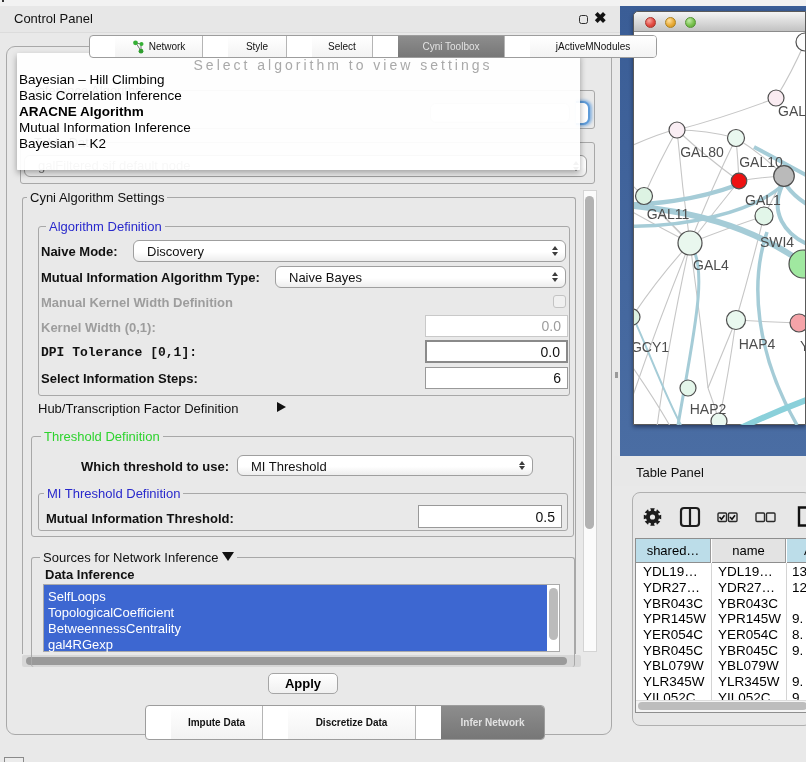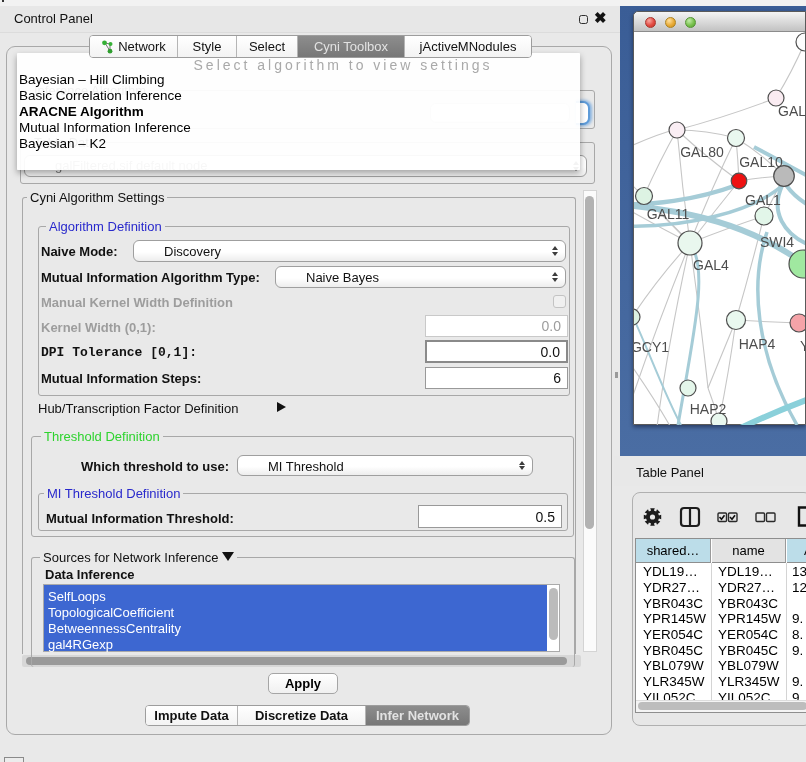--- a/index.html
+++ b/index.html
@@ -6,28 +6,28 @@
 html,body { width:806px; height:762px; overflow:hidden; background:#e9e9e9;
   font-family:"Liberation Sans", sans-serif; position:relative; }
 .abs { position:absolute; }
 .lbl { position:absolute; font-size:13px; color:#111; white-space:nowrap; }
 .blbl { position:absolute; font-size:13px; font-weight:bold; color:#111; white-space:nowrap; }
 .combo { position:absolute; background:linear-gradient(#ffffff 55%, #ededed);
   border:1px solid #9f9f9f; border-radius:6px; }
 .combo .ar { position:absolute; right:7px; width:0; height:0; }
 .ar-up { top:5px; border-left:3.5px solid transparent; border-right:3.5px solid transparent; border-bottom:4.5px solid #3c3c3c; }
 .ar-dn { bottom:5px; border-left:3.5px solid transparent; border-right:3.5px solid transparent; border-top:4.5px solid #3c3c3c; }
-.combo .ctext { position:absolute; left:30px; top:50%; transform:translateY(-50%); font-size:13px; color:#111;text-align:right; }
+.combo .ctext { position:absolute; left:13px; top:50%; transform:translateY(-50%); font-size:13px; color:#111;text-align:right; }
 .field { position:absolute; background:#fff; border:1px solid #999; }
 .fval { position:absolute; right:6px; top:50%; transform:translateY(-50%); font-size:14px; color:#111; }
 .group { position:absolute; border:1px solid #a8a8a8; border-radius:3px; }
 .gtitle { position:absolute; top:-8px; background:#e9e9e9; padding:0 3px; font-size:13px; white-space:nowrap; }
-.seg { height:100%; font-size:13px; font-weight:bold; color:#111; text-align:center;
+.seg { height:100%; font-size:10px; font-weight:bold; color:#111; text-align:center;
   border-right:1px solid #b5b5b5; background:linear-gradient(#ffffff,#f3f3f3);
-  display:flex; align-items:center; justify-content:center; }
+  display:flex; align-items:center; justify-content:center;margin-left:25px; }
 .seg.sel { background:linear-gradient(#8d8d8d,#777777); color:#e2e2e2; }
 #toptabs .seg { font-weight:normal; }
 .pitem { position:absolute; left:2px; font-size:13.5px; color:#000; white-space:nowrap; }
 .litem { position:absolute; left:48px; font-size:13px; color:#fff; white-space:nowrap; }
 .tl { position:absolute; top:5px; width:11px; height:11px; border-radius:50%; }
 .trow { position:absolute; left:0; width:171px; height:16px; font-size:13.5px; color:#000; }
 .trow .c1 { position:absolute; left:7px; }
 .trow .c2 { position:absolute; left:82px; }
 .trow .c3 { position:absolute; left:156px; }
 </style>
@@ -109,21 +109,21 @@
 <div class="blbl" style="left:41px;top:295px;color:#9d9d9d;">Manual Kernel Width Definition</div>
 <div class="abs" style="left:553px;top:295px;width:13px;height:13px;background:#f0f0f0;border:1px solid #c3c3c3;border-radius:3px;"></div>
 <div class="blbl" style="left:41px;top:320px;color:#9d9d9d;">Kernel Width (0,1):</div>
 <div class="field" style="left:425px;top:315px;width:143px;height:22px;border-color:#c9c9c9;">
     <span class="fval" style="color:#9d9d9d;">0.0</span>
   </div>
 <div class="blbl" style="left:41px;top:345px;font-family:Liberation Mono, monospace;">DPI Tolerance [0,1]:</div>
 <div class="field" style="left:425px;top:340px;width:143px;height:23px;border:2px solid #8a8a8a;">
     <span class="fval">0.0</span>
   </div>
-<div class="blbl" style="left:41px;top:371px;">Mutual Information Steps:</div>
+<div class="blbl" style="left:41px;top:371px;">Select Information Steps:</div>
 <div class="field" style="left:425px;top:367px;width:143px;height:22px;">
     <span class="fval">6</span>
   </div>
 
 <div class="lbl" style="left:38px;top:401px;">Hub/Transcription Factor Definition</div>
 <div class="abs" style="left:277px;top:402px;width:0;height:0;border-top:5.5px solid transparent;border-bottom:5.5px solid transparent;border-left:9px solid #111;"></div>
 
 <div class="group" style="left:31px;top:436px;width:543px;height:101px;">
   <div class="gtitle" style="left:9px;color:#2ed32e;">Threshold Definition</div>
 </div>
@@ -148,21 +148,21 @@
 <div class="abs" style="left:43px;top:584px;width:517px;height:68px;border:1px solid #aaa;background:#fff;"></div>
 <div class="abs" style="left:44px;top:585px;width:503px;height:66px;background:#3d67d1;"></div>
 <div class="litem" style="top:589px;">SelfLoops</div>
 <div class="litem" style="top:605px;">TopologicalCoefficient</div>
 <div class="litem" style="top:621px;">BetweennessCentrality</div>
 <div class="litem" style="top:637px;">gal4RGexp</div>
 <div class="abs" style="left:549px;top:588px;width:9px;height:52px;background:#bbb;border-radius:5px;"></div>
 
 <div class="abs" style="left:268px;top:673px;width:70px;height:21px;background:linear-gradient(#fff,#f0f0f0);border:1px solid #a5a5a5;border-radius:5px;text-align:center;font-size:13px;font-weight:bold;line-height:20px;">Apply</div>
 
-<div id="bottabs" class="abs" style="left:145px;top:705px;height:21px;display:flex;border:1px solid #9d9d9d;border-radius:4px;overflow:hidden;background:#fff;">
+<div id="bottabs" class="abs" style="left:145px;top:705px;height:35px;display:flex;border:1px solid #9d9d9d;border-radius:4px;overflow:hidden;background:#fff;">
   <div class="seg" style="width:92px;">Impute Data</div>
   <div class="seg" style="width:128px;">Discretize Data</div>
   <div class="seg sel" style="width:103px;border-right:none;">Infer Network</div>
 </div>
 <div class="abs" style="left:4px;top:757px;width:20px;height:10px;border:1px solid #8a8a8a;background:#ececec;"></div>
 <div class="abs" style="left:615px;top:372px;width:3px;height:6px;background:#9a9a9a;"></div>
 
 <div class="abs" style="left:620px;top:0;width:186px;height:6px;background:#f2f2f2;"></div>
 <div class="abs" style="left:620px;top:6px;width:186px;height:450px;background:linear-gradient(#3a5d96,#4a6da3);"></div>
 

